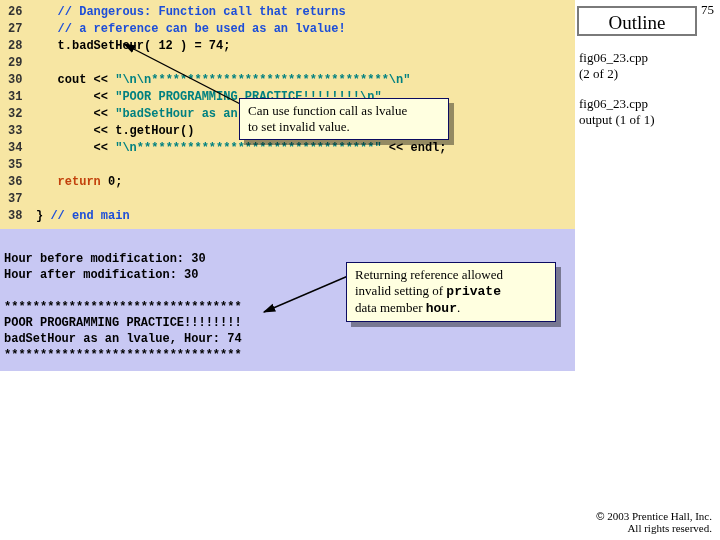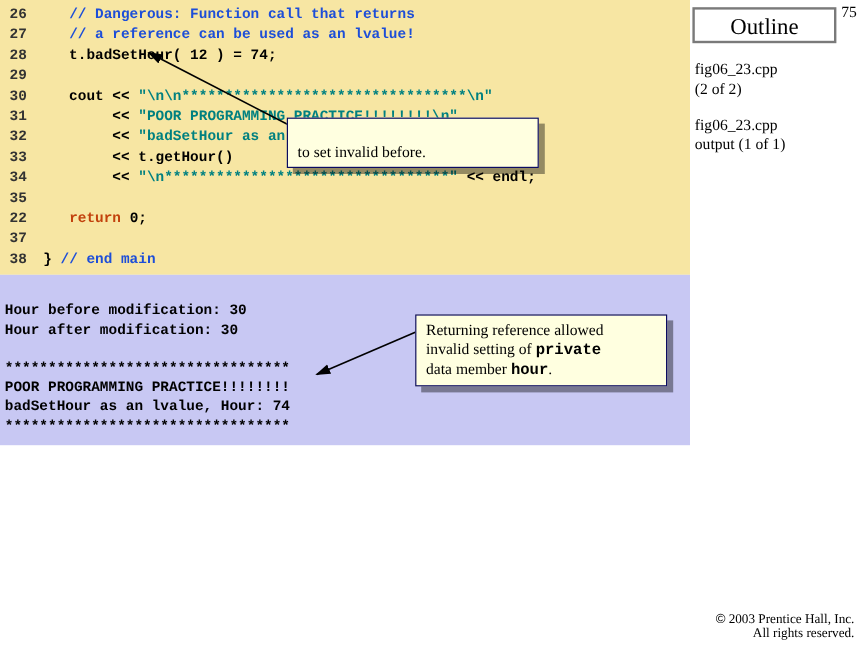--- a/index.html
+++ b/index.html
@@ -104,38 +104,38 @@
   <div class="code-row"><span class="ln">26</span><span>   </span><span class="cmt">// Dangerous: Function call that returns</span></div>
   <div class="code-row"><span class="ln">27</span><span>   </span><span class="cmt">// a reference can be used as an lvalue!</span></div>
   <div class="code-row"><span class="ln">28</span><span>   t.badSetHour( </span><span class="num">12</span><span> ) = </span><span class="num">74</span><span>;</span></div>
   <div class="code-row"><span class="ln">29</span><span></span></div>
   <div class="code-row"><span class="ln">30</span><span>   cout &lt;&lt; </span><span class="str">"\n\n*********************************\n"</span></div>
   <div class="code-row"><span class="ln">31</span><span>        &lt;&lt; </span><span class="str">"POOR PROGRAMMING PRACTICE!!!!!!!!\n"</span></div>
   <div class="code-row"><span class="ln">32</span><span>        &lt;&lt; </span><span class="str">"badSetHour as an lvalue, Hour: "</span></div>
   <div class="code-row"><span class="ln">33</span><span>        &lt;&lt; t.getHour()</span></div>
   <div class="code-row"><span class="ln">34</span><span>        &lt;&lt; </span><span class="str">"\n*********************************"</span><span> &lt;&lt; endl;</span></div>
   <div class="code-row"><span class="ln">35</span><span></span></div>
-  <div class="code-row"><span class="ln">22</span><span>   </span><span class="kw">return</span><span> </span><span class="num">0</span><span>;</span></div>
+  <div class="code-row"><span class="ln">36</span><span>   </span><span class="kw">return</span><span> </span><span class="num">0</span><span>;</span></div>
   <div class="code-row"><span class="ln">37</span><span></span></div>
   <div class="code-row"><span class="ln">38</span><span>} </span><span class="cmt">// end main</span></div>
 </div>
 
 <div class="output-pane">
 <span>Hour before modification: 30</span>
 <span>Hour after modification: 30</span>
 <span></span>
 <span>*********************************</span>
 <span>POOR PROGRAMMING PRACTICE!!!!!!!!</span>
 <span>badSetHour as an lvalue, Hour: 74</span>
 <span>*********************************</span>
 </div>
 
 <div class="callout callout1">
-  <br>
-  <span>to set invalid before.</span>
+  <span>Can use function call as lvalue</span><br>
+  <span>to set invalid value.</span>
 </div>
 
 <div class="callout callout2">
   <span>Returning reference allowed</span><br>
   <span>invalid setting of </span><span class="mono">private</span><br>
   <span>data member </span><span class="mono">hour</span><span>.</span>
 </div>
 
 <svg class="arrow" style="left:118px; top:38px; width:140px; height:80px;">
   <defs>

